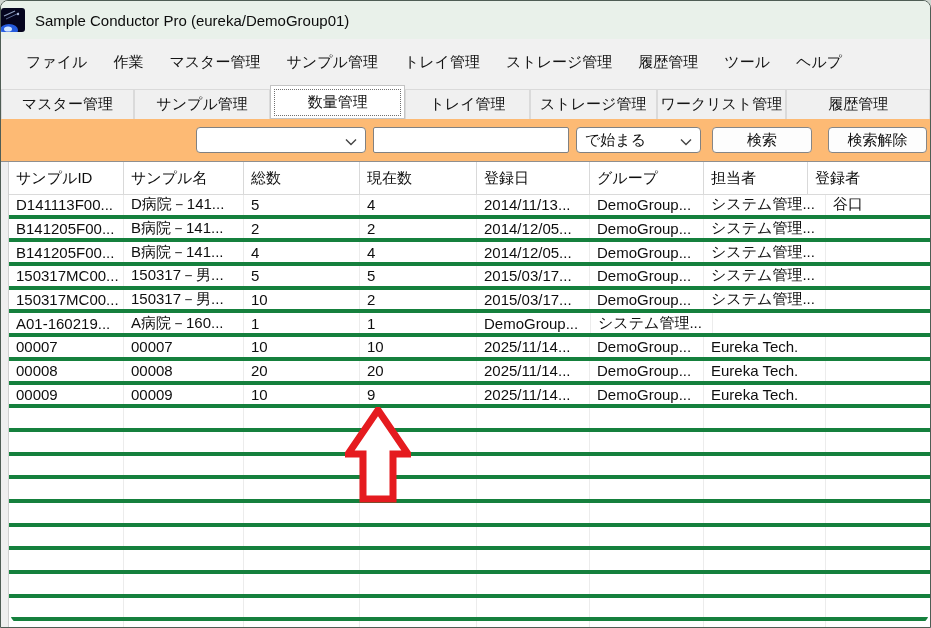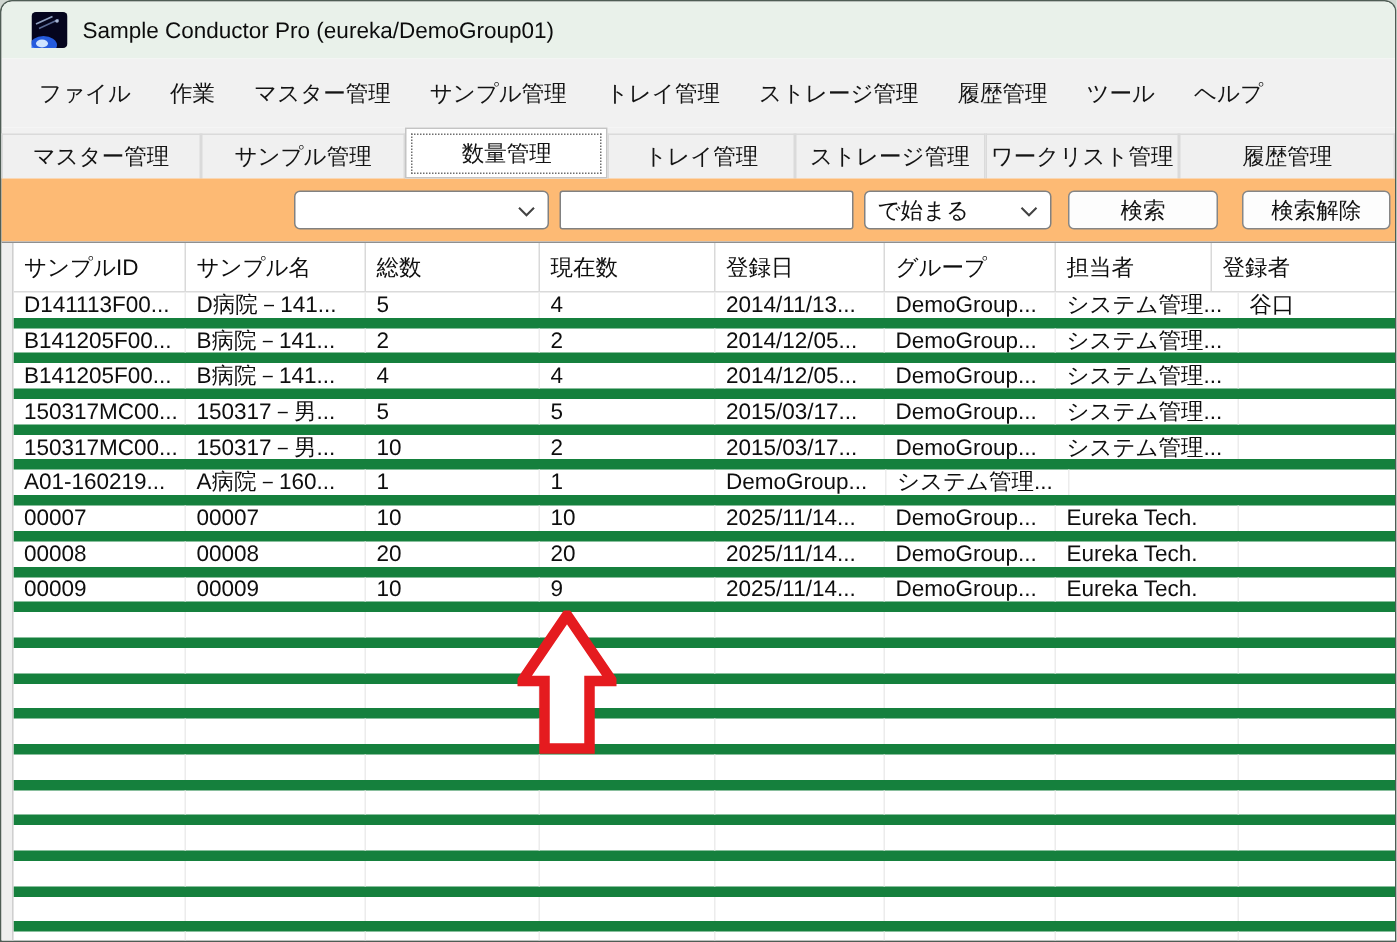--- a/index.html
+++ b/index.html
@@ -5,21 +5,21 @@
   html,body{margin:0;padding:0;background:#cfd6d0;}
   *{box-sizing:border-box;}
   .window{
     position:relative;width:931px;height:628px;
     border:1px solid #4f5d55;border-radius:8px 8px 0 0;overflow:hidden;
     background:#ffffff;
     font-family:"Liberation Sans","DejaVu Sans",sans-serif;
     color:#111;
   }
   
-  .titlebar{height:38px;background:#e9f1ea;display:flex;align-items:center;padding-left:20px;gap:10px;}
+  .titlebar{height:38px;background:#e9f1ea;display:flex;align-items:center;padding-left:0;gap:10px;}
   .app-icon{width:24px;height:24px;flex:0 0 auto;}
   .title{font-size:15px;color:#0c0c0c;}
   
   .menubar{height:46px;background:#f1f1f1;display:flex;align-items:center;padding-left:12px;}
   .menu-item{padding:0 13px;height:100%;display:flex;align-items:center;font-size:15px;color:#141414;cursor:default;}
   
   .tabbar{height:34px;background:#f1f1f1;display:flex;align-items:flex-end;position:relative;}
   .tab{
     height:30px;display:flex;align-items:center;justify-content:center;
     font-size:15px;background:#f0f0f0;border:1px solid #dadada;border-bottom:none;
@@ -43,27 +43,27 @@
   .btn{
     position:absolute;top:8px;height:26px;background:#fdfdfd;border:1px solid #868686;border-radius:4px;
     font-size:15px;color:#111;display:flex;align-items:center;justify-content:center;
     font-family:"Liberation Sans","DejaVu Sans",sans-serif;padding:0;
   }
   .btn-search{left:711px;width:100px;}
   .btn-clear{left:827px;width:99px;}
   
   .tablewrap{position:absolute;top:160px;left:0;right:0;bottom:0;border-top:1px solid #8f8f8f;background:#fff;display:flex;}
   .rowheader-strip{width:8px;background:#efefef;border-right:1px solid #cfcfcf;flex:0 0 auto;}
-  .grid{flex:1;overflow:hidden;}
+  .grid{flex:1;overflow:hidden;border-radius:18px;}
   .thead{display:flex;height:33px;border-bottom:1px solid #dadada;}
   .th{
     display:flex;align-items:center;padding-left:7px;font-size:15px;color:#0e0e0e;
     border-right:1px solid #d9d9d9;white-space:nowrap;overflow:hidden;
   }
-  .tr{display:flex;height:23.7px;border-bottom:7px solid #15803d;}
+  .tr{display:flex;height:23.7px;border-bottom:4px solid #15803d;}
   .td{
     display:flex;align-items:center;padding-left:7px;font-size:15px;color:#0e0e0e;
     border-right:1px solid #ececec;white-space:nowrap;overflow:hidden;
   }
   .th:last-child,.td:last-child{border-right:none;flex:1;}
   
   .arrow-annot{position:absolute;left:344px;top:406px;z-index:5;}
   .chev{flex:0 0 auto;margin-left:6px;}
 </style>
 </head>

